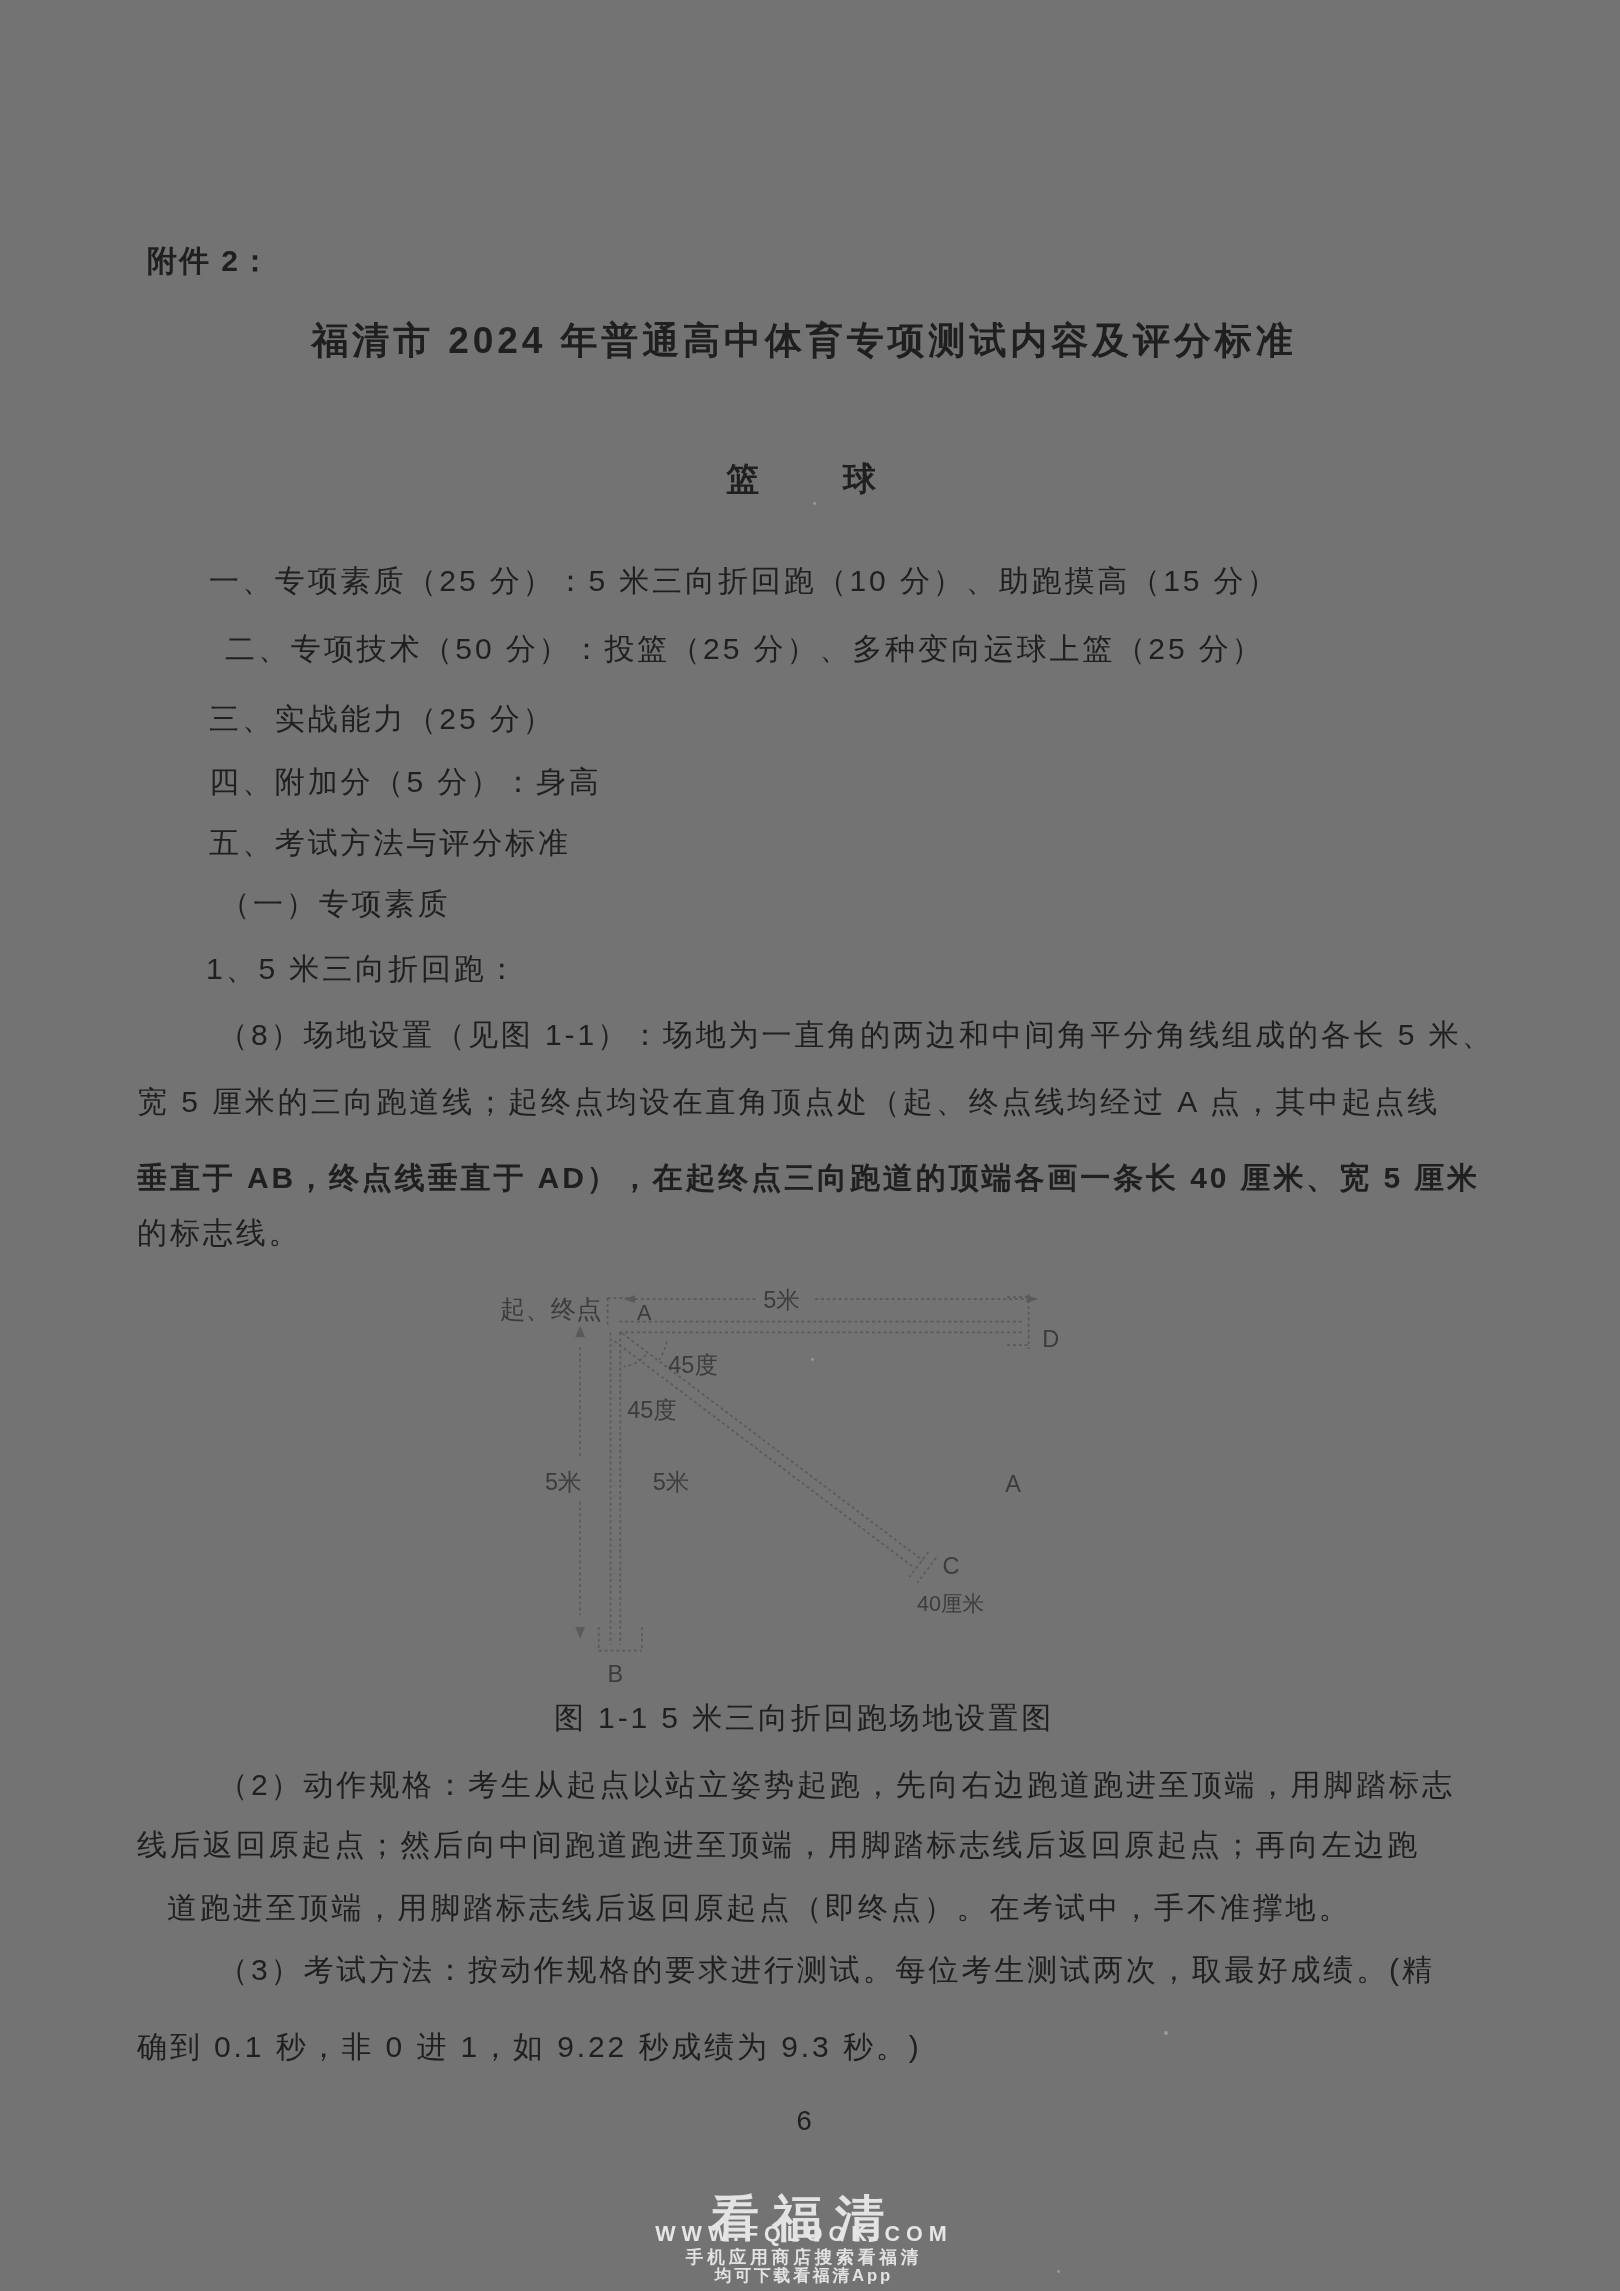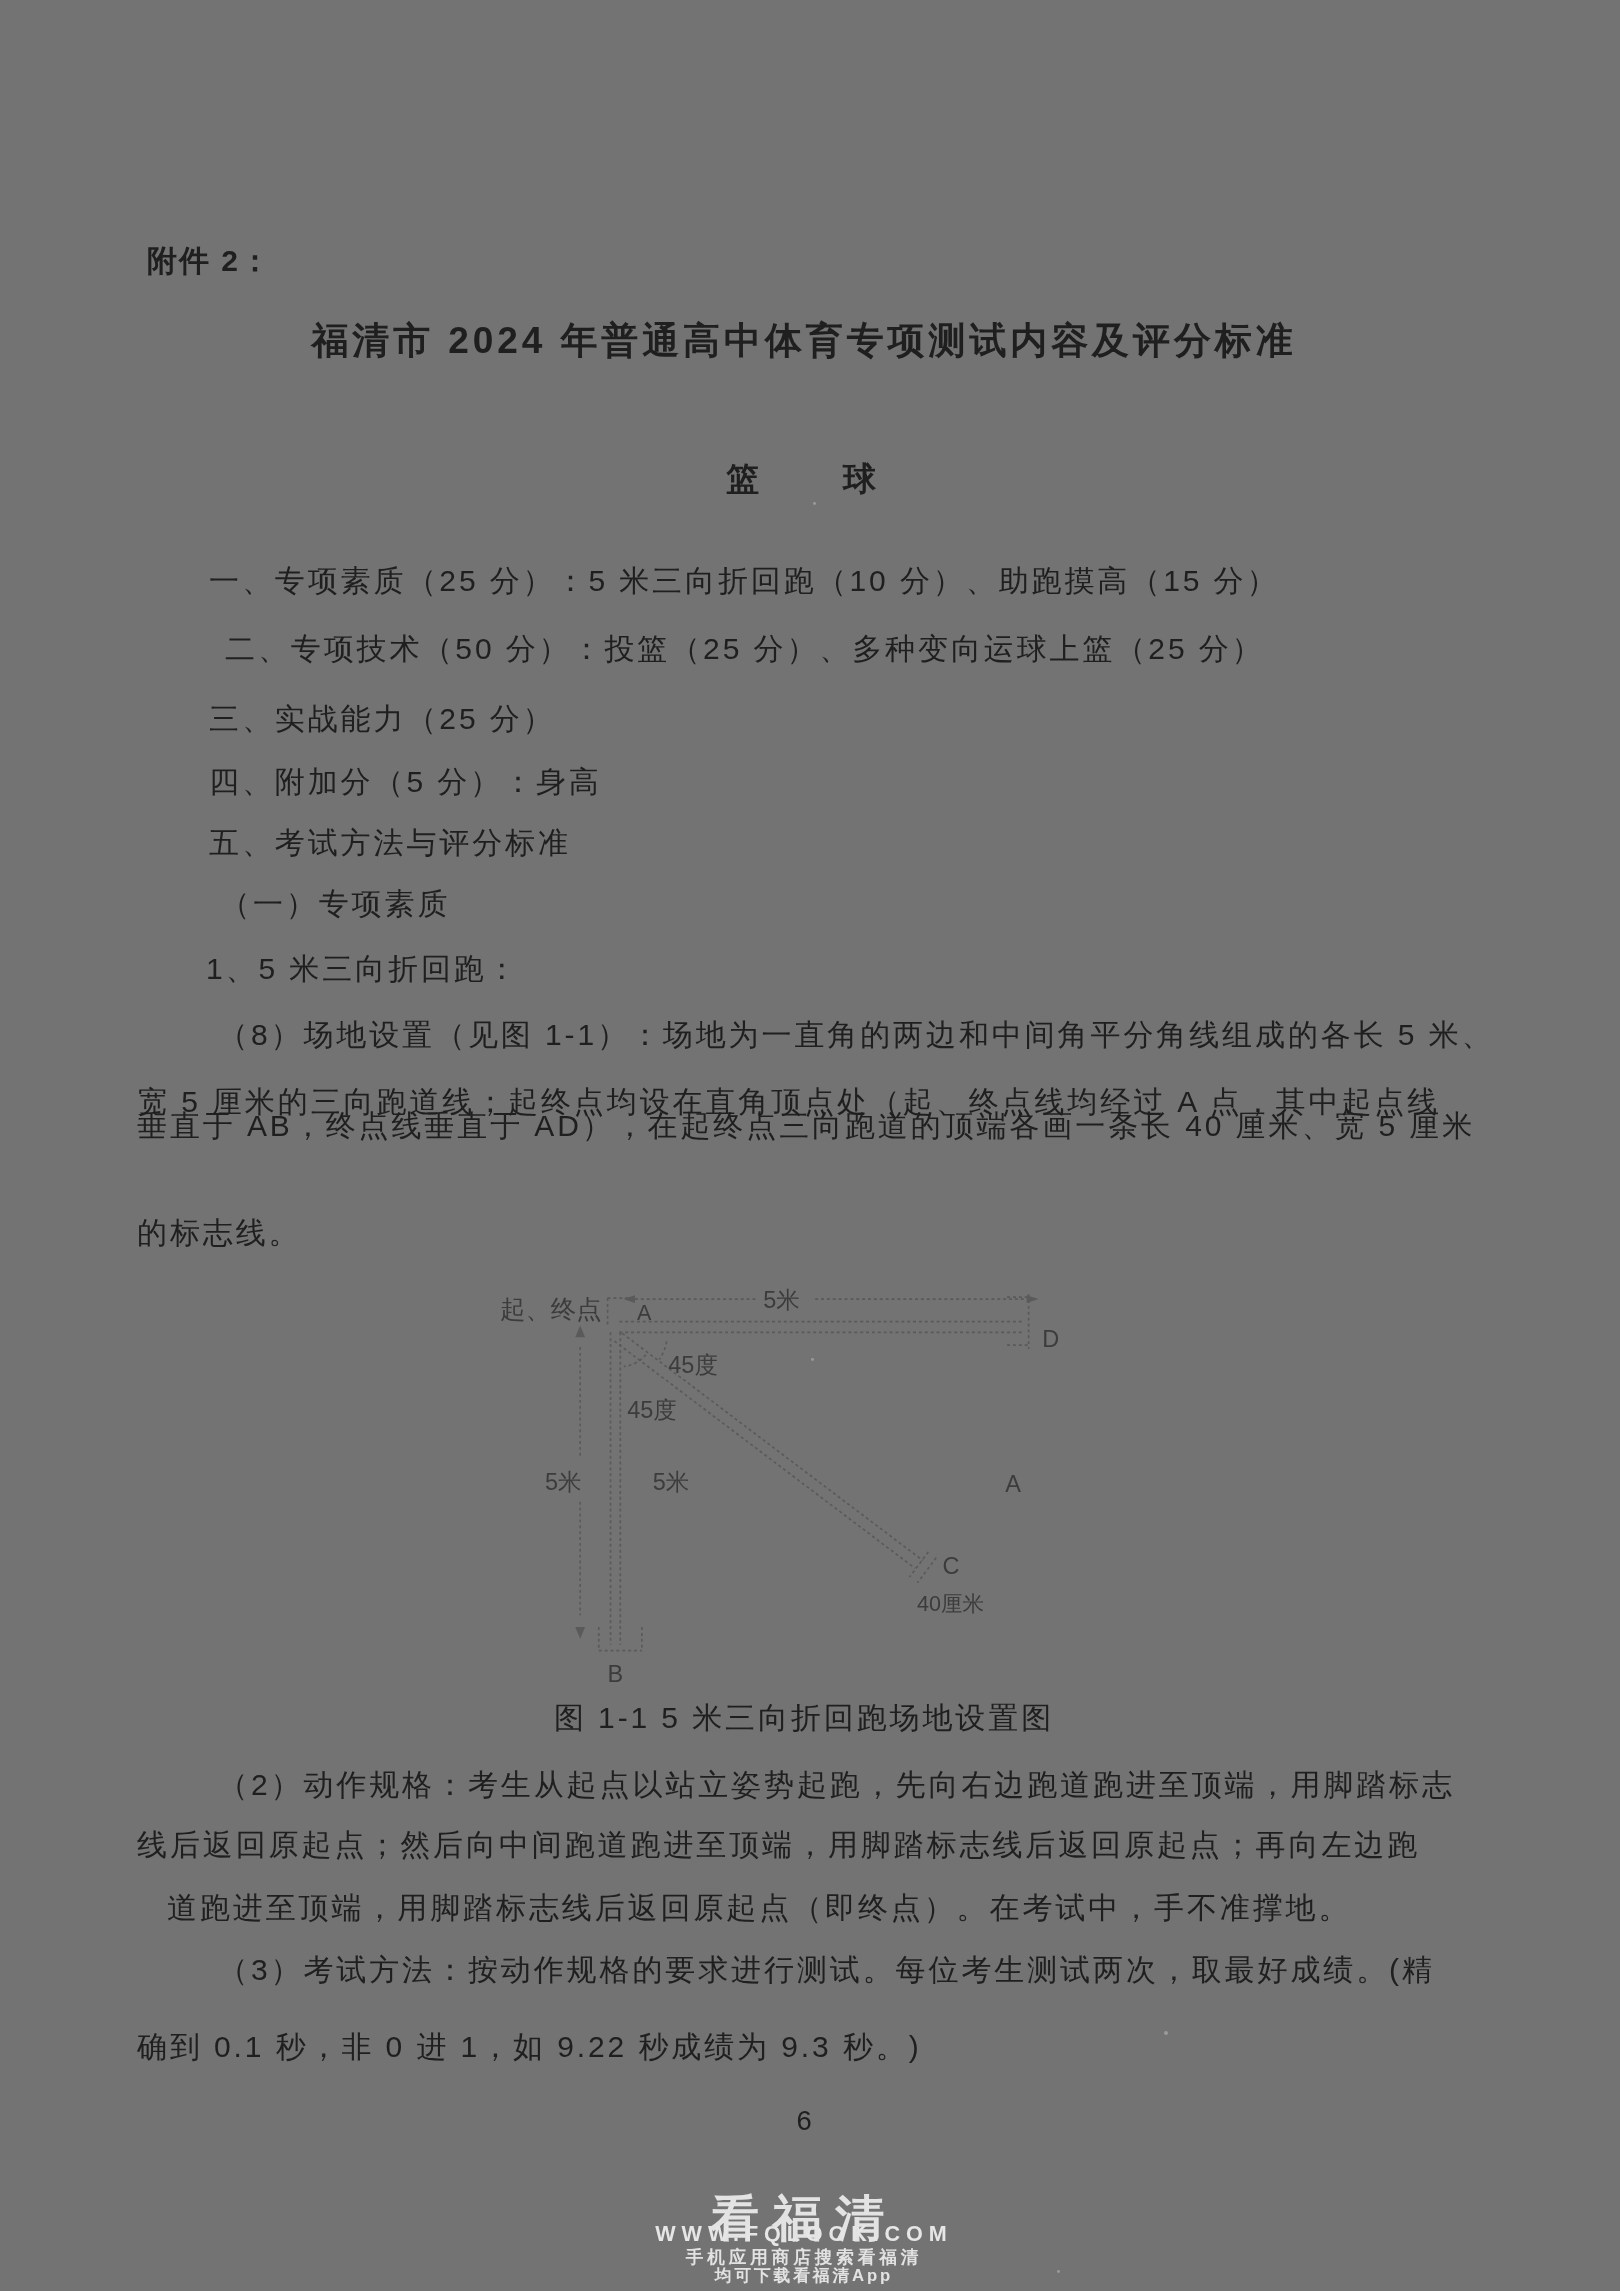--- a/index.html
+++ b/index.html
@@ -36,21 +36,21 @@
   <div class="line" style="left:225px;top:631px;">二、专项技术（50 分）：投篮（25 分）、多种变向运球上篮（25 分）</div>
   <div class="line" style="left:209px;top:701px;">三、实战能力（25 分）</div>
   <div class="line" style="left:209px;top:764px;">四、附加分（5 分）：身高</div>
   <div class="line" style="left:209px;top:825px;">五、考试方法与评分标准</div>
 
   <div class="line" style="left:220px;top:886px;">（一）专项素质</div>
   <div class="line" style="left:206px;top:951px;">1、5 米三向折回跑：</div>
 
   <div class="line" style="left:218px;top:1017px;">（8）场地设置（见图 1-1）：场地为一直角的两边和中间角平分角线组成的各长 5 米、</div>
   <div class="line" style="left:137px;top:1084px;">宽 5 厘米的三向跑道线；起终点均设在直角顶点处（起、终点线均经过 A 点，其中起点线</div>
-  <div class="line" style="left:137px;top:1108px;">垂直于 AB，终点线垂直于 AD），在起终点三向跑道的顶端各画一条长 40 厘米、宽 5 厘米</div>
+  <div class="line" style="left:137px;top:1160px;font-weight:bold;">垂直于 AB，终点线垂直于 AD），在起终点三向跑道的顶端各画一条长 40 厘米、宽 5 厘米</div>
   <div class="line" style="left:137px;top:1215px;">的标志线。</div>
 
   <div class="figure-wrap">
     <svg width="765" height="470" viewBox="0 0 780 480">
       <g stroke="#5a5a5a" stroke-width="1.7" fill="none" stroke-dasharray="3 3">
 
         <path d="M290 44 L314 44 M290 44 L290 74"></path>
 
         <path d="M318 45 L443 45 M502 45 L716 45"></path>
 

